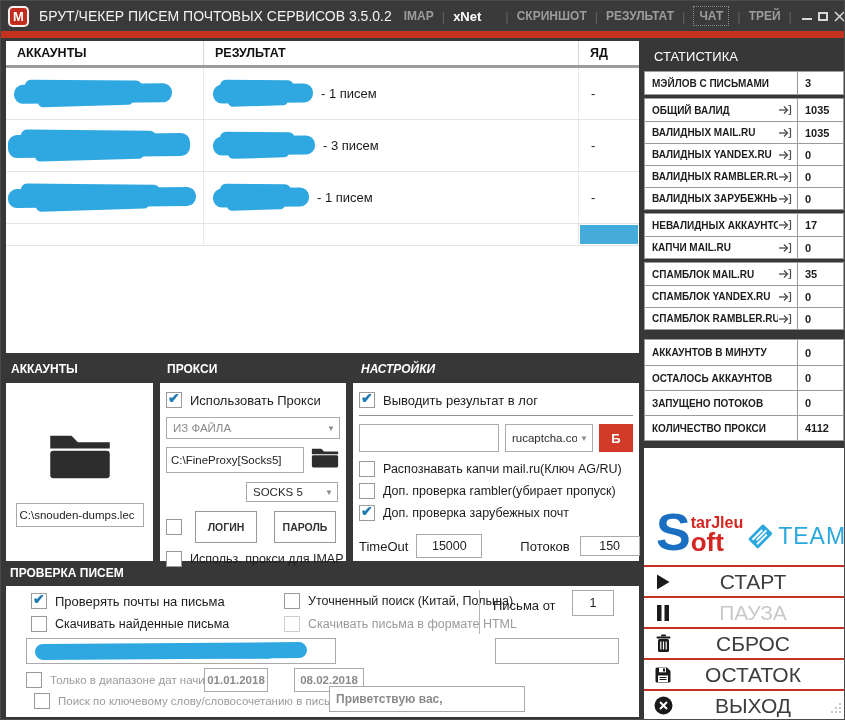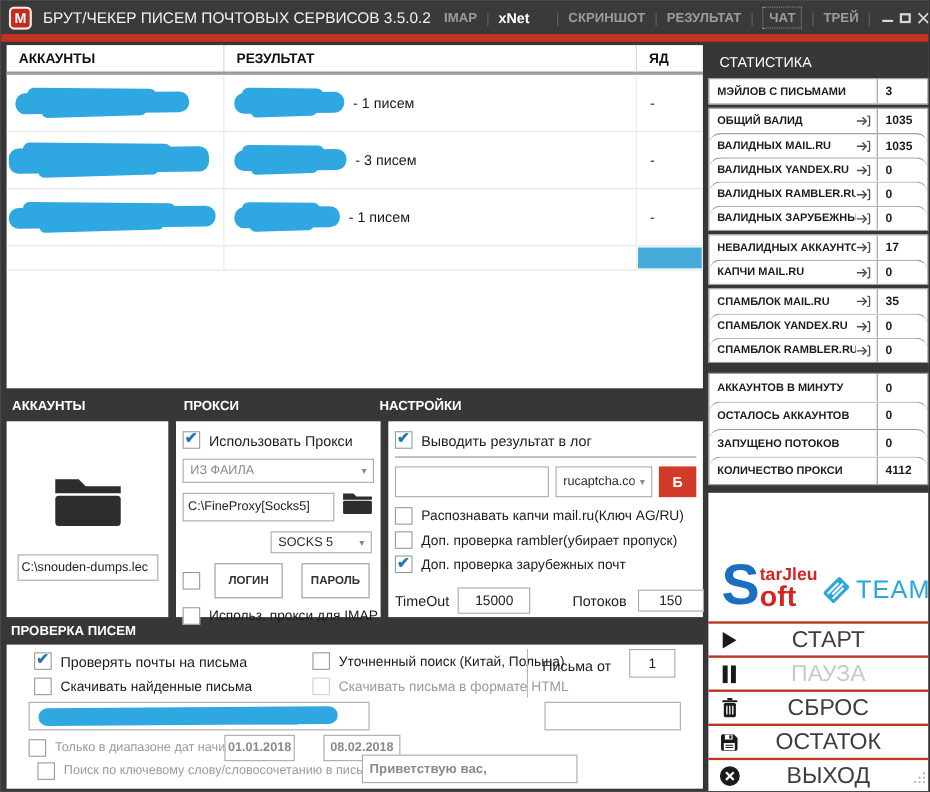--- a/index.html
+++ b/index.html
@@ -41,21 +41,21 @@
     border-radius:8px;transform:rotate(1.2deg);}
   .scribble::before{content:"";position:absolute;left:15%;bottom:-3px;width:60%;height:10px;background:#2fa7e0;
     border-radius:8px;transform:rotate(-1deg);}
   .result-text{font-size:13px;color:#1a1a1a;margin-left:8px;white-space:nowrap;}
   .sel-cell{position:absolute;inset:1px 1px 1px 1px;background:#45abdb;}
   
   .rightcol{position:absolute;left:643px;top:40px;width:200px;display:flex;flex-direction:column;}
   .stats-header{height:30px;color:#fff;font-size:13px;font-weight:normal;display:flex;align-items:center;padding-left:10px;}
   .stat-group{background:#fff;border:1px solid #9b9b9b;margin-bottom:3px;}
   .stat-group.gap-big{margin-bottom:9px;}
-  .stat-row{display:flex;height:22px;border-top:1px solid #9b9b9b;align-items:stretch;border-radius:10px;}
+  .stat-row{display:flex;height:22px;border-top:1px solid #9b9b9b;align-items:stretch;}
   .stat-row:first-child{border-top:none;}
   .stat-row.tall{height:25px;}
   .stat-label{flex:1;display:flex;align-items:center;padding-left:7px;font-size:10px;font-weight:bold;color:#1c1c1c;white-space:nowrap;overflow:hidden;}
   .stat-arrow{display:flex;align-items:center;padding-right:4px;cursor:pointer;}
   .stat-value{width:46px;border-left:1px solid #9b9b9b;display:flex;align-items:center;padding-left:7px;
     font-size:11px;font-weight:bold;color:#1c1c1c;}
   
   .logo-area{height:117px;margin-top:4px;background:#fff;display:flex;align-items:flex-end;
     justify-content:space-between;padding:0 8px 12px 12px;}
   .softlogo{display:flex;align-items:flex-end;}
@@ -477,21 +477,21 @@
       <span class="cb"></span>
       <span class="small-btn" style="width:62px;margin-left:13px;">ЛОГИН</span>
       <span class="small-btn" style="width:62px;margin-left:17px;">ПАРОЛЬ</span>
     </div>
     <div class="cb-row" style="margin-top:8px;">
       <span class="cb"></span>
       <span class="cb-label">Использ. прокси для IMAP</span>
     </div>
   </div>
 
-  <div class="panel-header" style="left:344px;top:361px;">НАСТРОЙКИ</div>
+  <div class="panel-header" style="left:360px;top:361px;font-style:italic;">НАСТРОЙКИ</div>
   <div class="panel-body settings-body">
     <div class="cb-row">
       <span class="cb checked"></span>
       <span class="cb-label" style="font-size:13px;">Выводить результат в лог</span>
     </div>
     <div class="hline"></div>
     <div class="captcha-row">
       <input class="text-input" style="width: 140px; height: 28px; font-size: 12px; padding: 0px 4px;">
       <div class="dropdown" style="width:88px;height:28px;margin-left:6px;">
         <span class="dd-text dark">rucaptcha.co</span>

